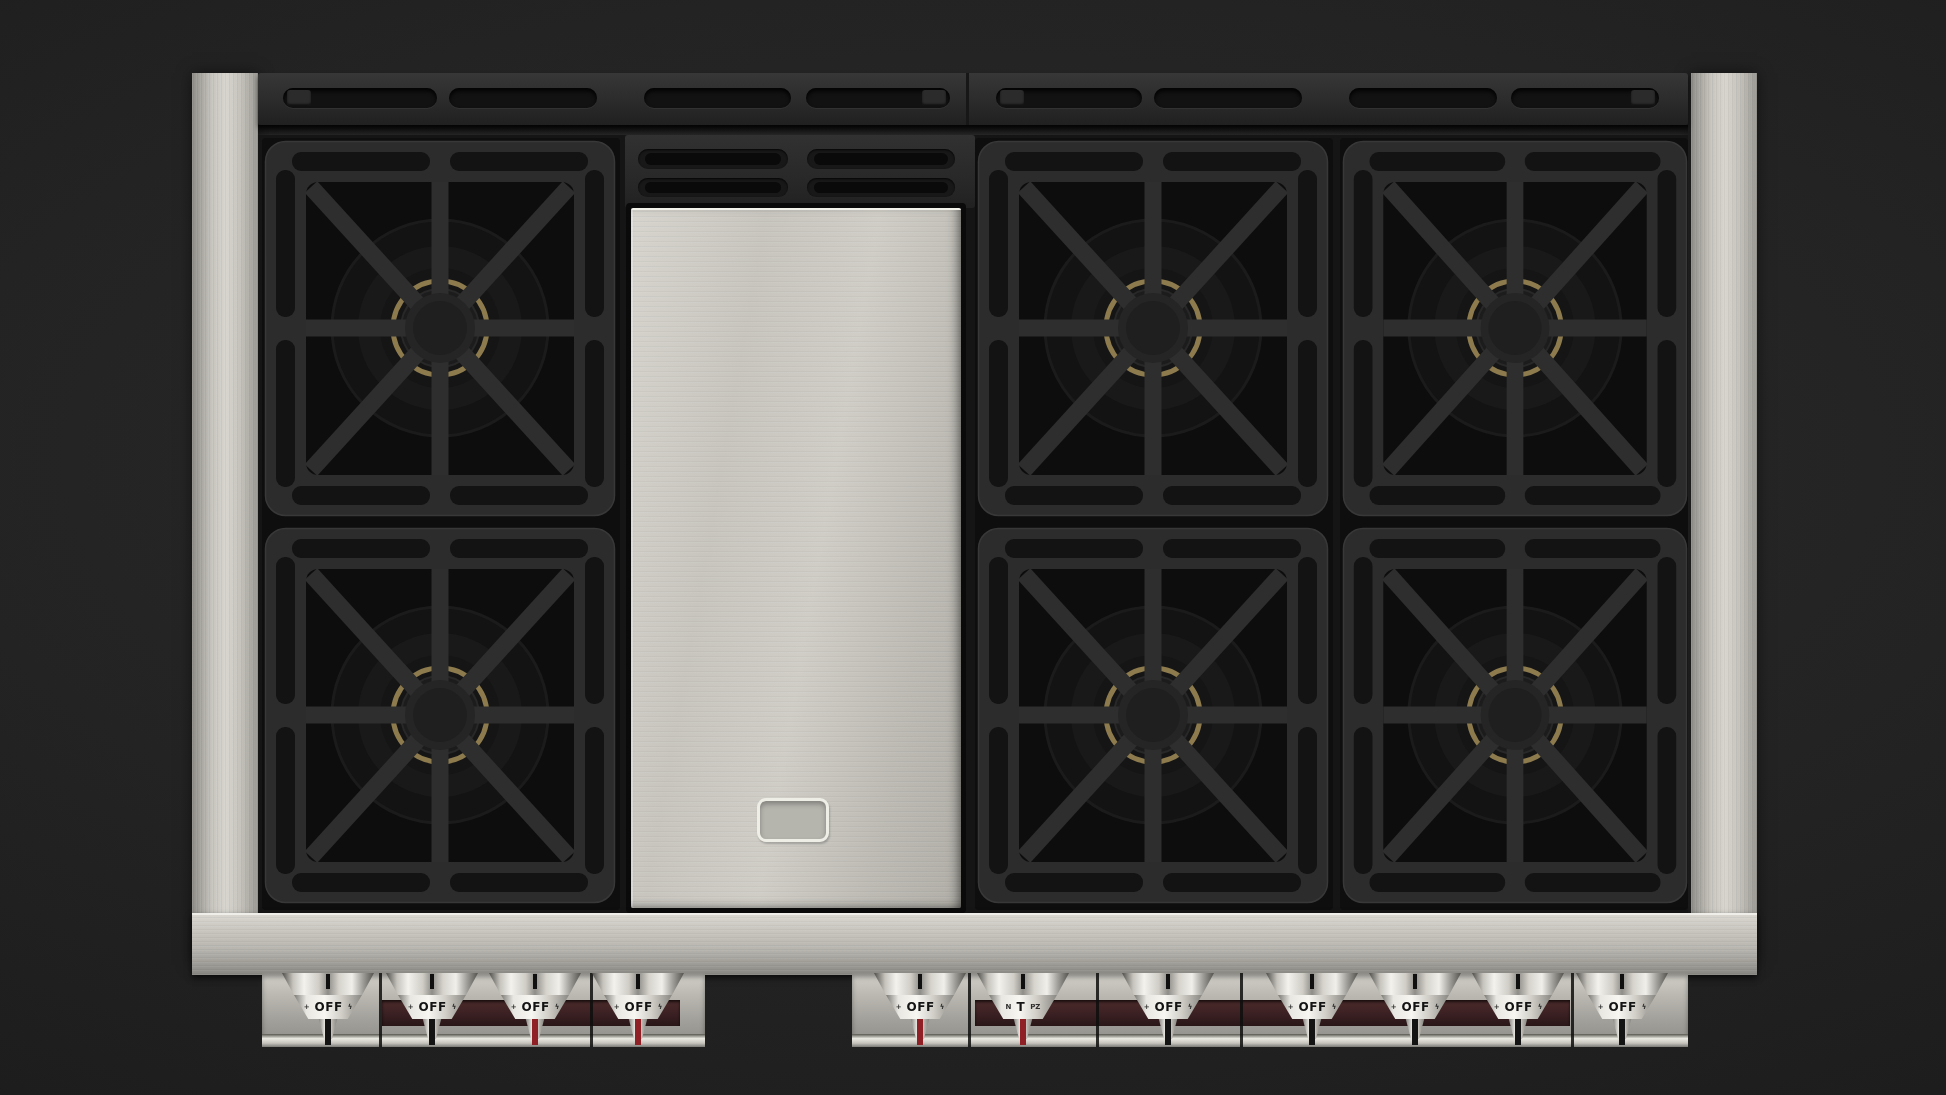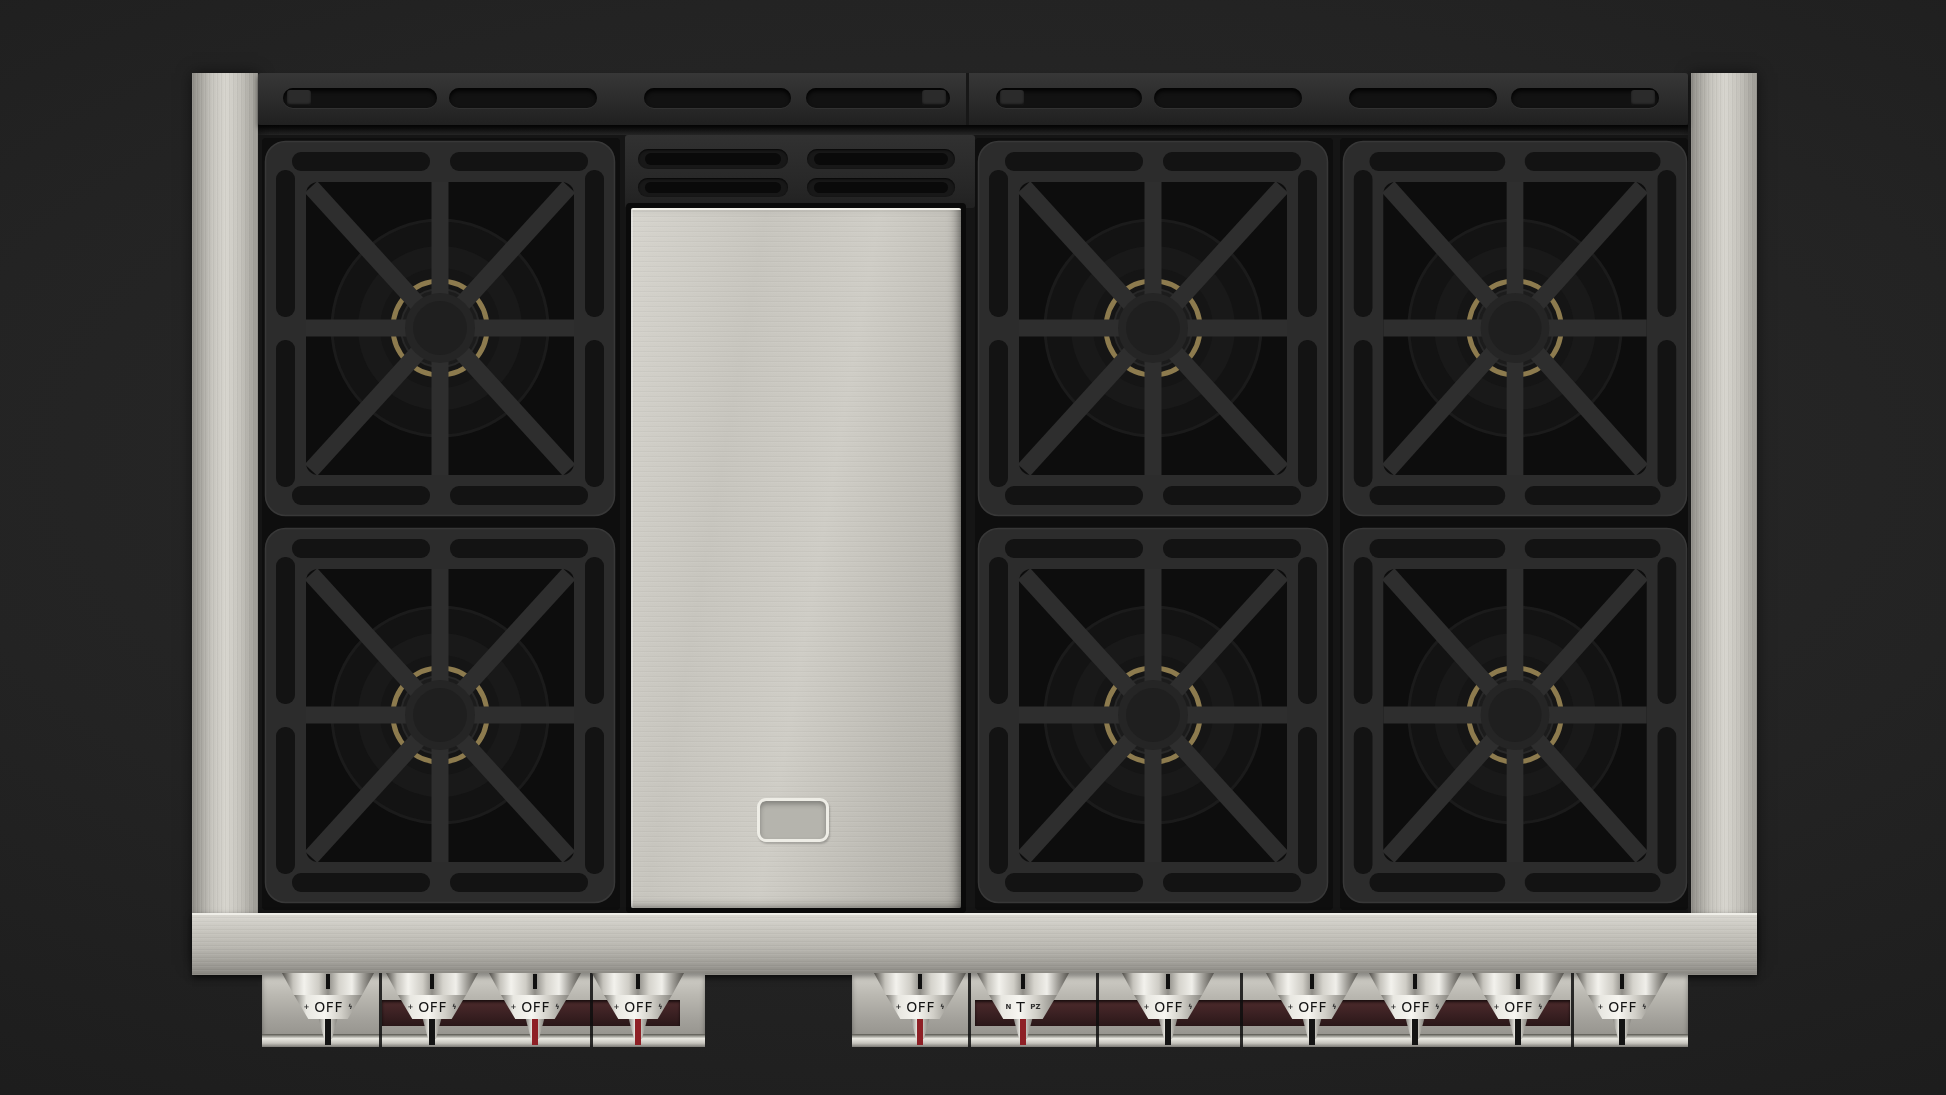--- a/index.html
+++ b/index.html
@@ -67,21 +67,21 @@
 
   
   .knob{position:absolute;top:973px;width:96px;height:74px;}
   .k-tier1{position:absolute;left:2px;top:0;width:92px;height:22px;
     clip-path:polygon(0 0,100% 0,87% 100%,13% 100%);
     background:linear-gradient(90deg,#504e49 0%,#c5c3bc 12%,#f3f2ed 24%,#cfcdc6 40%,#8f8d87 50%,#d5d3cc 62%,#f0efea 76%,#a09e98 88%,#55534e 100%);}
   .k-tier2{position:absolute;left:14px;top:22px;width:68px;height:24px;
     clip-path:polygon(0 0,100% 0,79% 100%,21% 100%);
     background:linear-gradient(90deg,#7b7973 0%,#e8e7e1 18%,#f7f6f1 45%,#d0cec7 70%,#8a8882 100%);
     display:flex;align-items:center;justify-content:center;gap:5px;}
-  .k-label{font-size:14px;font-weight:normal;line-height:1;color:#141414;letter-spacing:.5px;}
+  .k-label{font-size:12px;font-weight:bold;line-height:1;color:#141414;letter-spacing:.5px;}
   .k-left,.k-right{font-size:7px;font-weight:bold;line-height:1;color:#2d2d2d;}
   .k-notch{position:absolute;left:46px;top:1px;width:4px;height:15px;background:#101010;}
   .k-shaft{position:absolute;left:37px;top:46px;width:22px;height:20px;
     clip-path:polygon(8% 0,92% 0,68% 100%,32% 100%);
     background:linear-gradient(90deg,#6b6964,#e5e4de 35%,#f2f1ec 50%,#b5b3ac 70%,#76746f);}
   .k-stripe{position:absolute;left:45px;top:46px;width:6px;height:26px;background:var(--stem,#141414);}
 </style>
 </head>
 <body>
 

